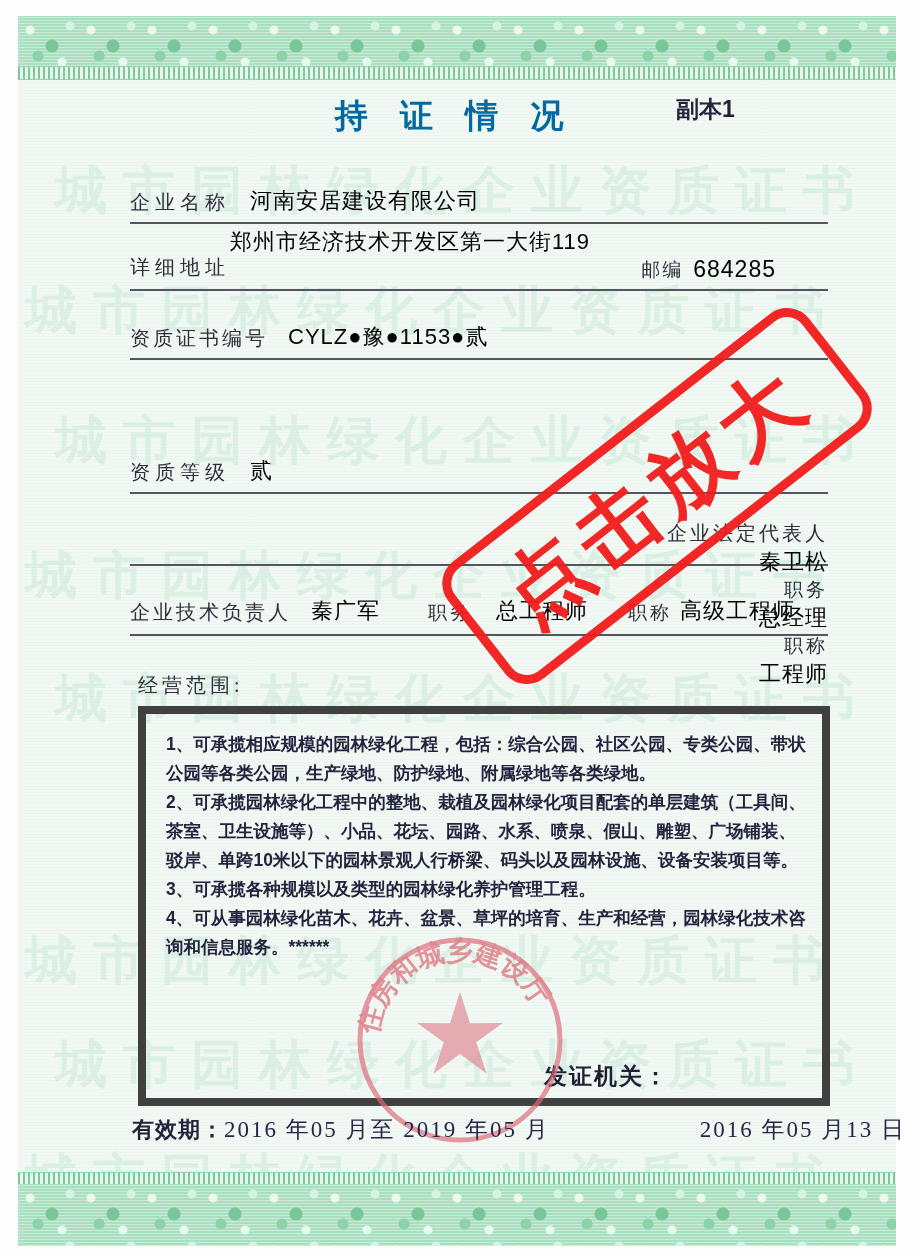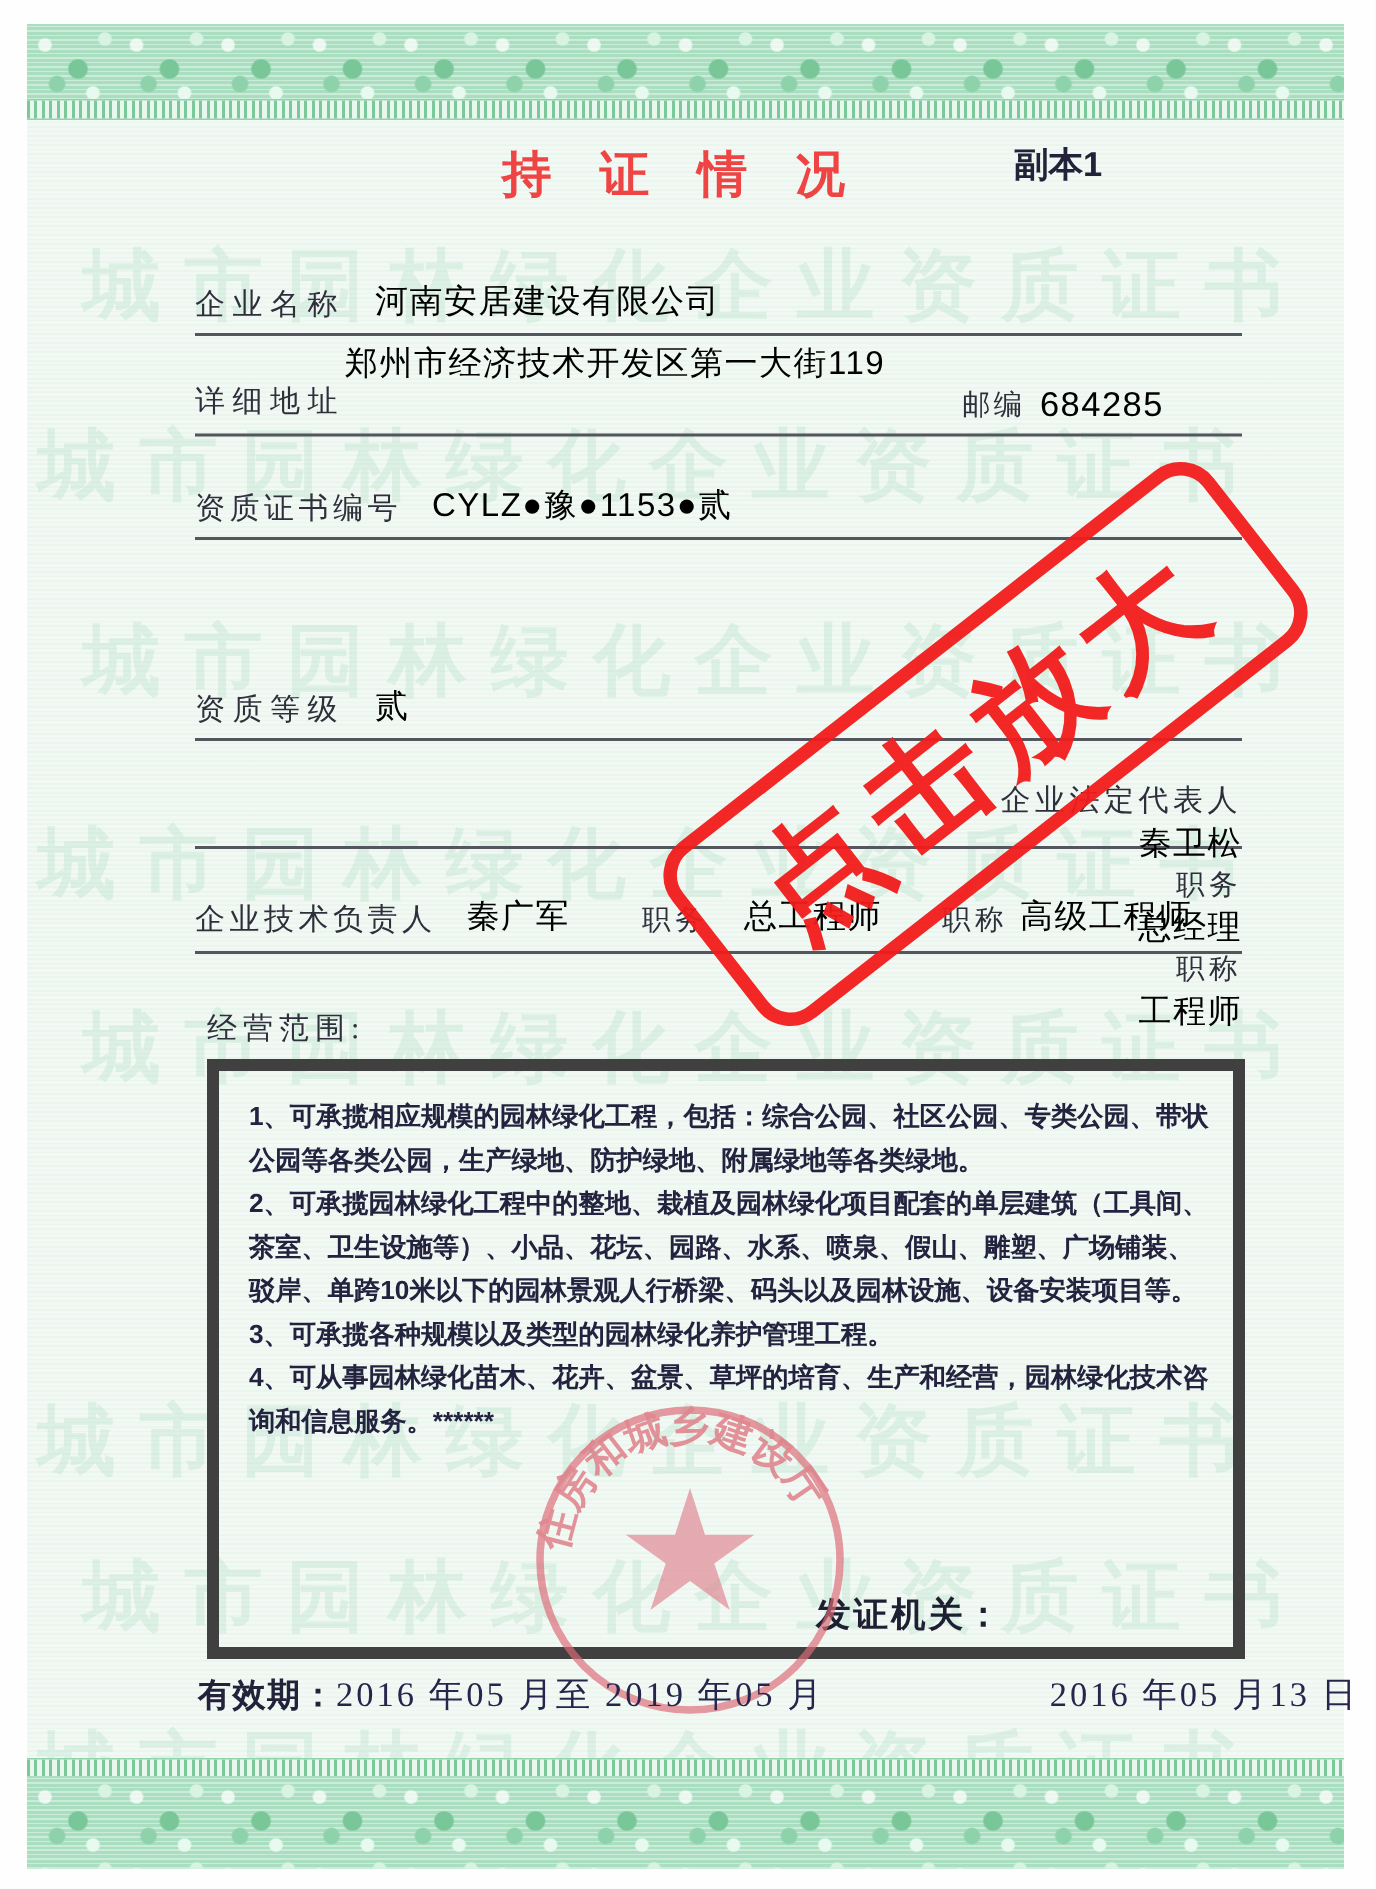--- a/index.html
+++ b/index.html
@@ -33,21 +33,21 @@
   .motif-bottom{top:1172px;}
 
   
   .wm{position:absolute;font-weight:bold;font-size:52px;letter-spacing:16px;white-space:nowrap;
       color:rgba(140,205,172,0.20);font-family:"Liberation Serif", serif;pointer-events:none;}
 
   
   .lbl{font-family:"Liberation Serif", serif;font-size:20px;letter-spacing:5px;color:#2f2f3c;white-space:nowrap;}
   .val{font-weight:normal;font-size:22px;color:#000000;white-space:nowrap;letter-spacing:1px;}
   .title{position:absolute;left:250px;top:94px;width:410px;text-align:center;
-         font-family:"Liberation Serif", serif;font-weight:bold;font-size:33px;letter-spacing:12px;color:#ef4444;}
+         font-family:"Liberation Serif", serif;font-weight:bold;font-size:33px;letter-spacing:12px;color:#0369a1;}
   .copy{position:absolute;left:676px;top:94px;font-weight:bold;font-size:23px;color:#22223a;}
 
   .row{position:absolute;left:130px;width:698px;border-bottom:2px solid #55555f;display:flex;align-items:flex-end;padding-bottom:6px;box-sizing:border-box;}
   .row .val{margin-left:20px;}
 
   .addr-row{position:absolute;left:130px;top:229px;width:698px;height:62px;border-bottom:2px solid #55555f;box-sizing:border-box;}
   .addr-val{position:absolute;left:100px;top:-2px;}
   .addr-lbl{position:absolute;left:0px;bottom:8px;}
   .postal{position:absolute;right:52px;bottom:6px;display:flex;align-items:flex-end;}
   .postal .lbl{letter-spacing:2px;font-size:19px;}

